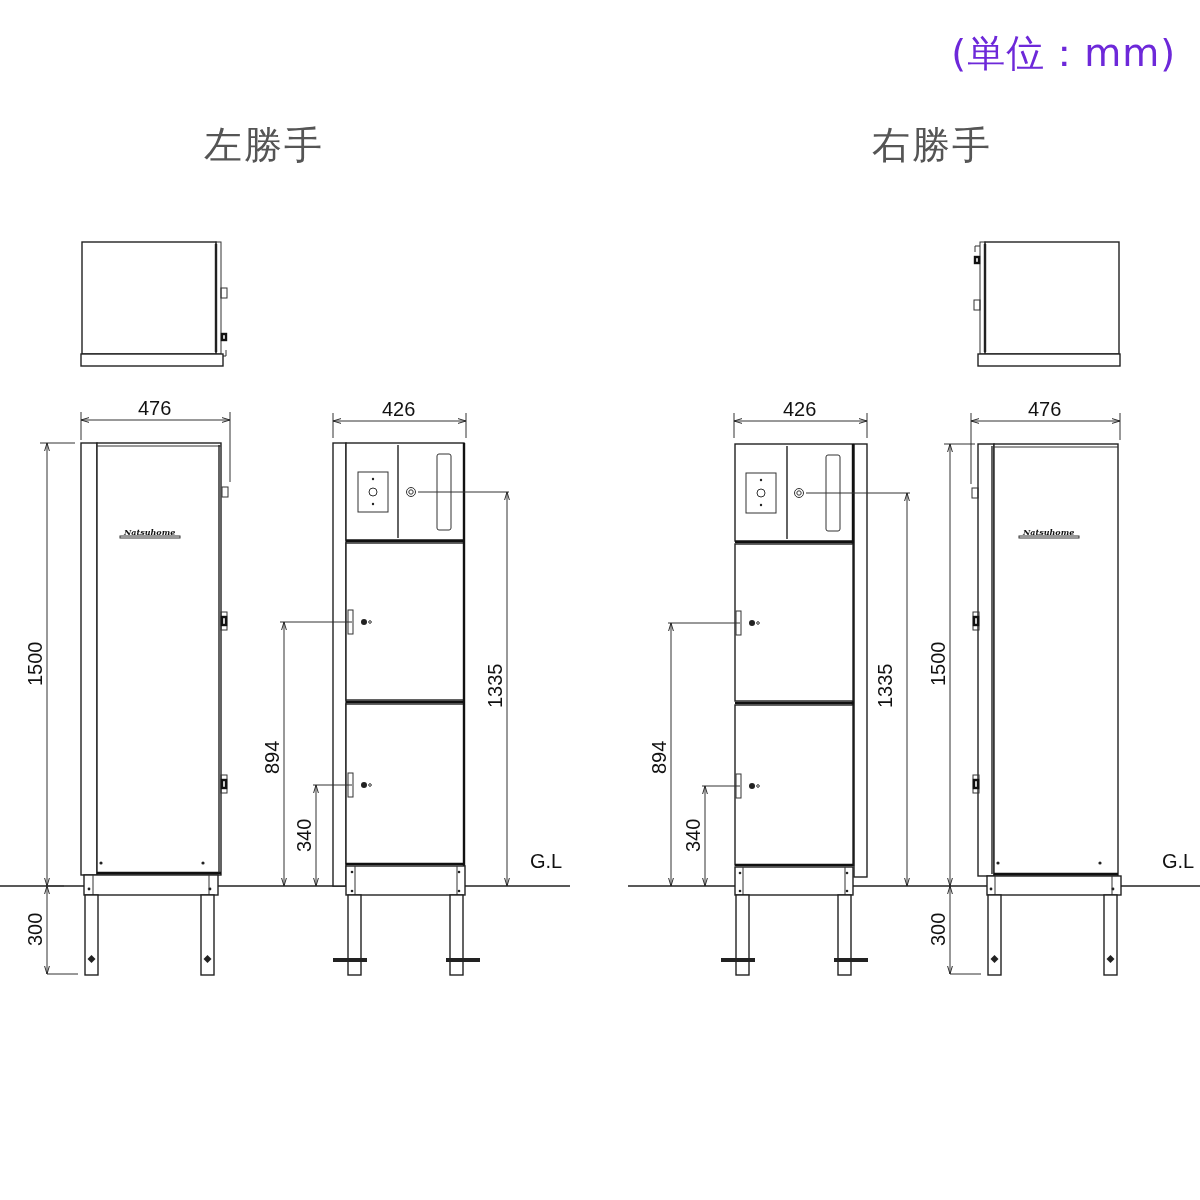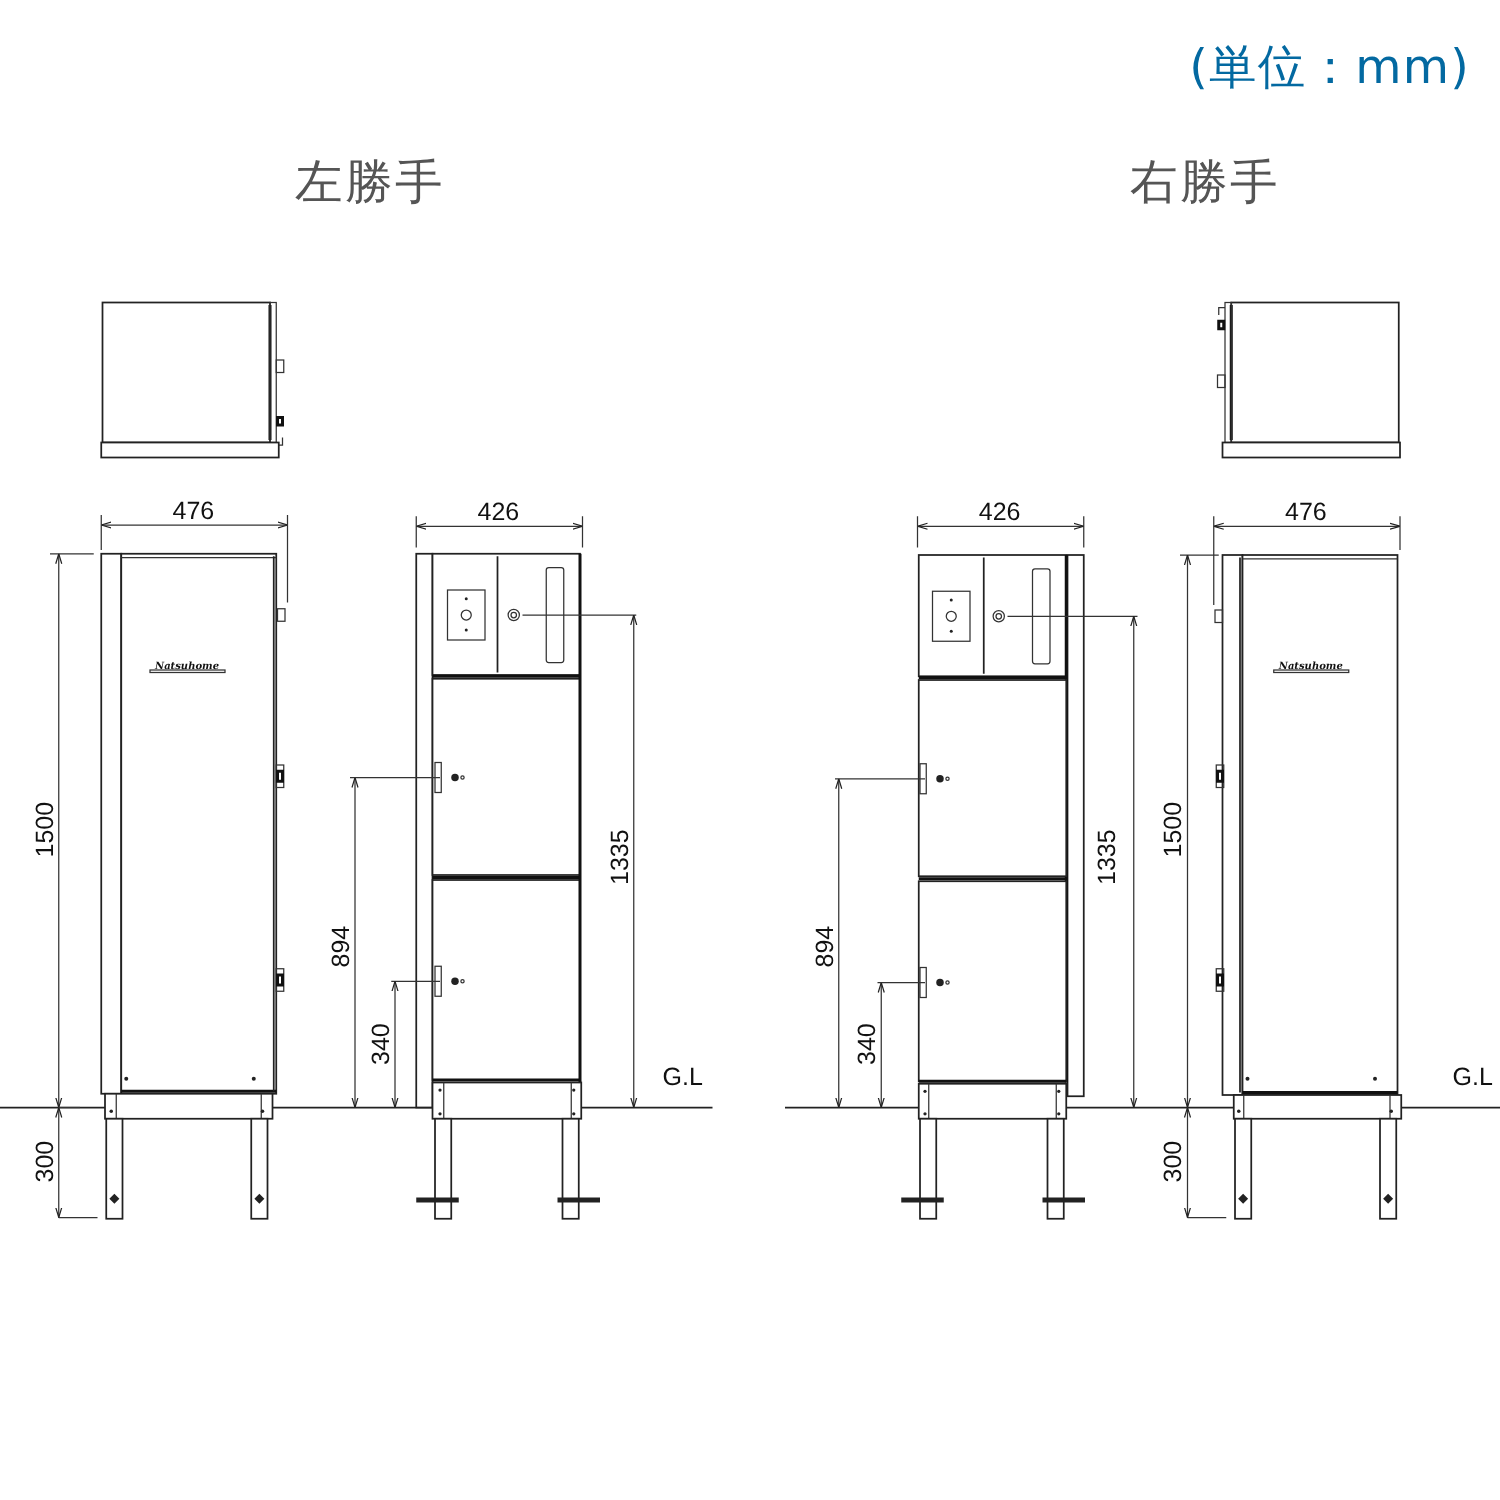--- a/index.html
+++ b/index.html
@@ -1,21 +1,21 @@
 <!DOCTYPE html>
 <html><head>
 <meta charset="utf-8">
 <style>
   html, body { margin: 0; padding: 0; background: #ffffff; }
   body { width: 1200px; height: 1200px; position: relative; overflow: hidden;
          font-family: "DejaVu Sans", sans-serif; }
-  .unit-label { position: absolute; right: 24px; top: 28px; font-size: 38px; color: #0369a1;
+  .unit-label { position: absolute; right: 24px; top: 28px; font-size: 38px; color: #6d28d9;
                 font-family: "DejaVu Sans", sans-serif; letter-spacing: 1px; }
   .title { position: absolute; top: 120px; font-size: 38px; color: #555;
-           font-family: Liberation Sans, sans-serif; letter-spacing: 2px; margin-left: 32px; }
+           font-family: Liberation Sans, sans-serif; letter-spacing: 2px; }
   .title-left { left: 204px; }
   .title-right { left: 872px; }
   svg { position: absolute; left: 0; top: 0; }
   .ln { stroke: #222; stroke-width: 1.4; fill: none; }
   .thin { stroke: #333; stroke-width: 1; fill: none; }
   .bold { stroke: #111; stroke-width: 2.4; fill: none; }
   .panel { stroke: #222; stroke-width: 1.4; fill: #fff; }
   .dim-text { font-family: "Liberation Sans", sans-serif; font-size: 20px; fill: #111; }
   .gl-text { font-family: "Liberation Sans", sans-serif; font-size: 20px; fill: #111; }
   .logo-text { font-family: "DejaVu Serif", serif; font-style: italic; font-weight: bold; font-size: 8px; fill: #111; }

